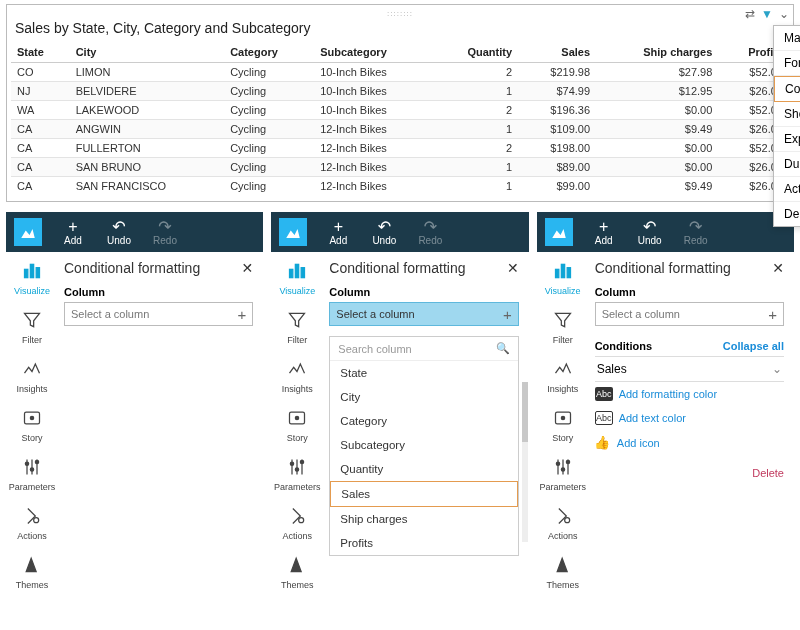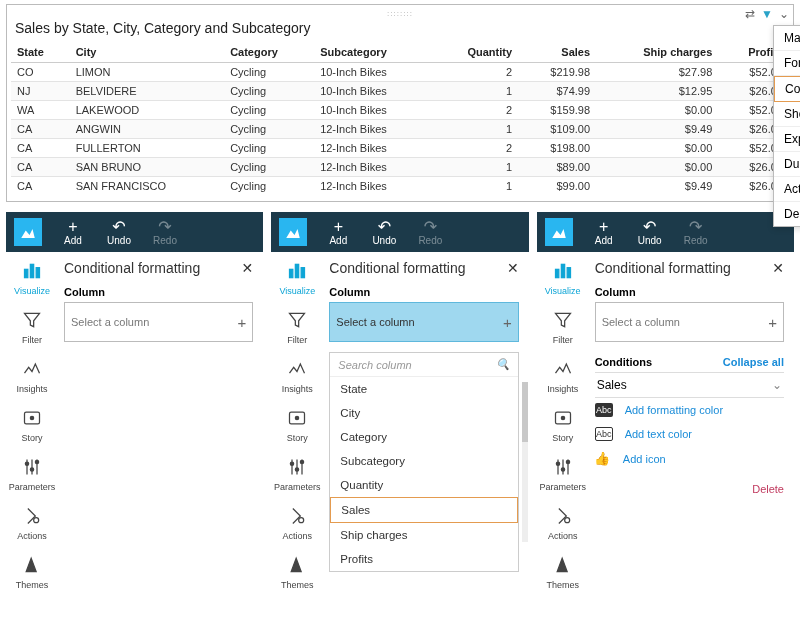--- a/index.html
+++ b/index.html
@@ -39,36 +39,36 @@
 .side { width:52px; display:flex; flex-direction:column; align-items:center; padding-top:6px; gap:8px; }
 .side-item { display:flex; flex-direction:column; align-items:center; gap:2px; font-size:9px; color:#444; cursor:pointer; width:100%; padding:3px 0; }
 .side-item.active { color:#0ea5d6; }
 .side-item .ic { font-size:18px; line-height:1; }
 
 .main { flex:1; padding:8px 10px 4px 6px; position:relative; }
 .cf-head { display:flex; align-items:center; justify-content:space-between; margin-bottom:10px; }
 .cf-head span { font-size:14px; color:#333; }
 .close { font-size:14px; color:#666; cursor:pointer; }
 .lbl { font-weight:700; font-size:11px; margin:4px 0; }
-.select { border:1px solid #bbb; height:40px; display:flex; align-items:center; justify-content:space-between; padding:0 6px; color:#777; font-size:11px; cursor:pointer; }
+.select { border:1px solid #bbb; height:24px; display:flex; align-items:center; justify-content:space-between; padding:0 6px; color:#777; font-size:11px; cursor:pointer; }
 .select.open { background:#9fd8ef; border-color:#5fb8dc; color:#333; }
 .plus { font-size:15px; color:#666; }
 
 .dropdown { margin-top:10px; border:1px solid #ccc; background:#fff; }
-.dd-search { padding:5px 8px; color:#999; font-style:italic; display:flex; align-items:center; justify-content:space-between; border-bottom:1px solid #eee; }
+.dd-search { padding:5px 8px; color:#999; display:flex; align-items:center; justify-content:space-between; border-bottom:1px solid #eee; }
 .dd-item { padding:6px 10px; font-size:11.5px; color:#333; cursor:pointer; }
 .dd-item.hi { border:1px solid #e49b4f; }
 .dd-scroll { position:absolute; right:1px; top:130px; width:6px; height:160px; background:#eee; }
 .dd-scroll::after { content:""; display:block; width:6px; height:60px; background:#c8c8c8; }
 
 .cond-head { display:flex; justify-content:space-between; align-items:center; margin-top:14px; font-weight:600; font-size:11px; }
 .collapse { color:#1a8cd8; font-weight:700; cursor:pointer; font-size:11px; }
 .cond-field { display:flex; justify-content:space-between; align-items:center; border-top:1px solid #ddd; border-bottom:1px solid #ddd; padding:5px 2px; margin-top:4px; font-size:12px; }
 .chev { color:#888; font-size:12px; }
-.act { display:flex; align-items:center; gap:12px; color:#1a8cd8; font-size:11px; padding:5px 0; cursor:pointer; }
+.act { display:flex; align-items:center; gap:6px; color:#1a8cd8; font-size:11px; padding:5px 0; cursor:pointer; }
 .act .ibox { width:18px; height:14px; font-size:9px; color:#fff; background:#333; display:flex; align-items:center; justify-content:center; border-radius:2px;}
 .act .ibox.out { background:#fff; color:#333; border:1px solid #333; }
 .act .thumb { color:#1a8cd8; font-size:13px; }
 .del2 { text-align:right; color:#c0395e; font-size:11px; margin-top:12px; cursor:pointer; }
 
 svg.ico { width:20px; height:20px; stroke:#444; fill:none; stroke-width:1.5; }
 .active svg.ico { stroke:#0ea5d6; fill:#0ea5d6; }
 </style>
 </head>
 <body>
@@ -114,21 +114,21 @@
           <td class="num">$74.99</td>
           <td class="num">$12.95</td>
           <td class="num">$26.00</td>
         </tr>
         <tr>
           <td>WA</td>
           <td>LAKEWOOD</td>
           <td>Cycling</td>
           <td>10-Inch Bikes</td>
           <td class="num">2</td>
-          <td class="num">$159.98</td>
+          <td class="num">$196.36</td>
           <td class="num">$0.00</td>
           <td class="num">$52.00</td>
         </tr>
         <tr>
           <td>CA</td>
           <td>ANGWIN</td>
           <td>Cycling</td>
           <td>12-Inch Bikes</td>
           <td class="num">1</td>
           <td class="num">$109.00</td>

